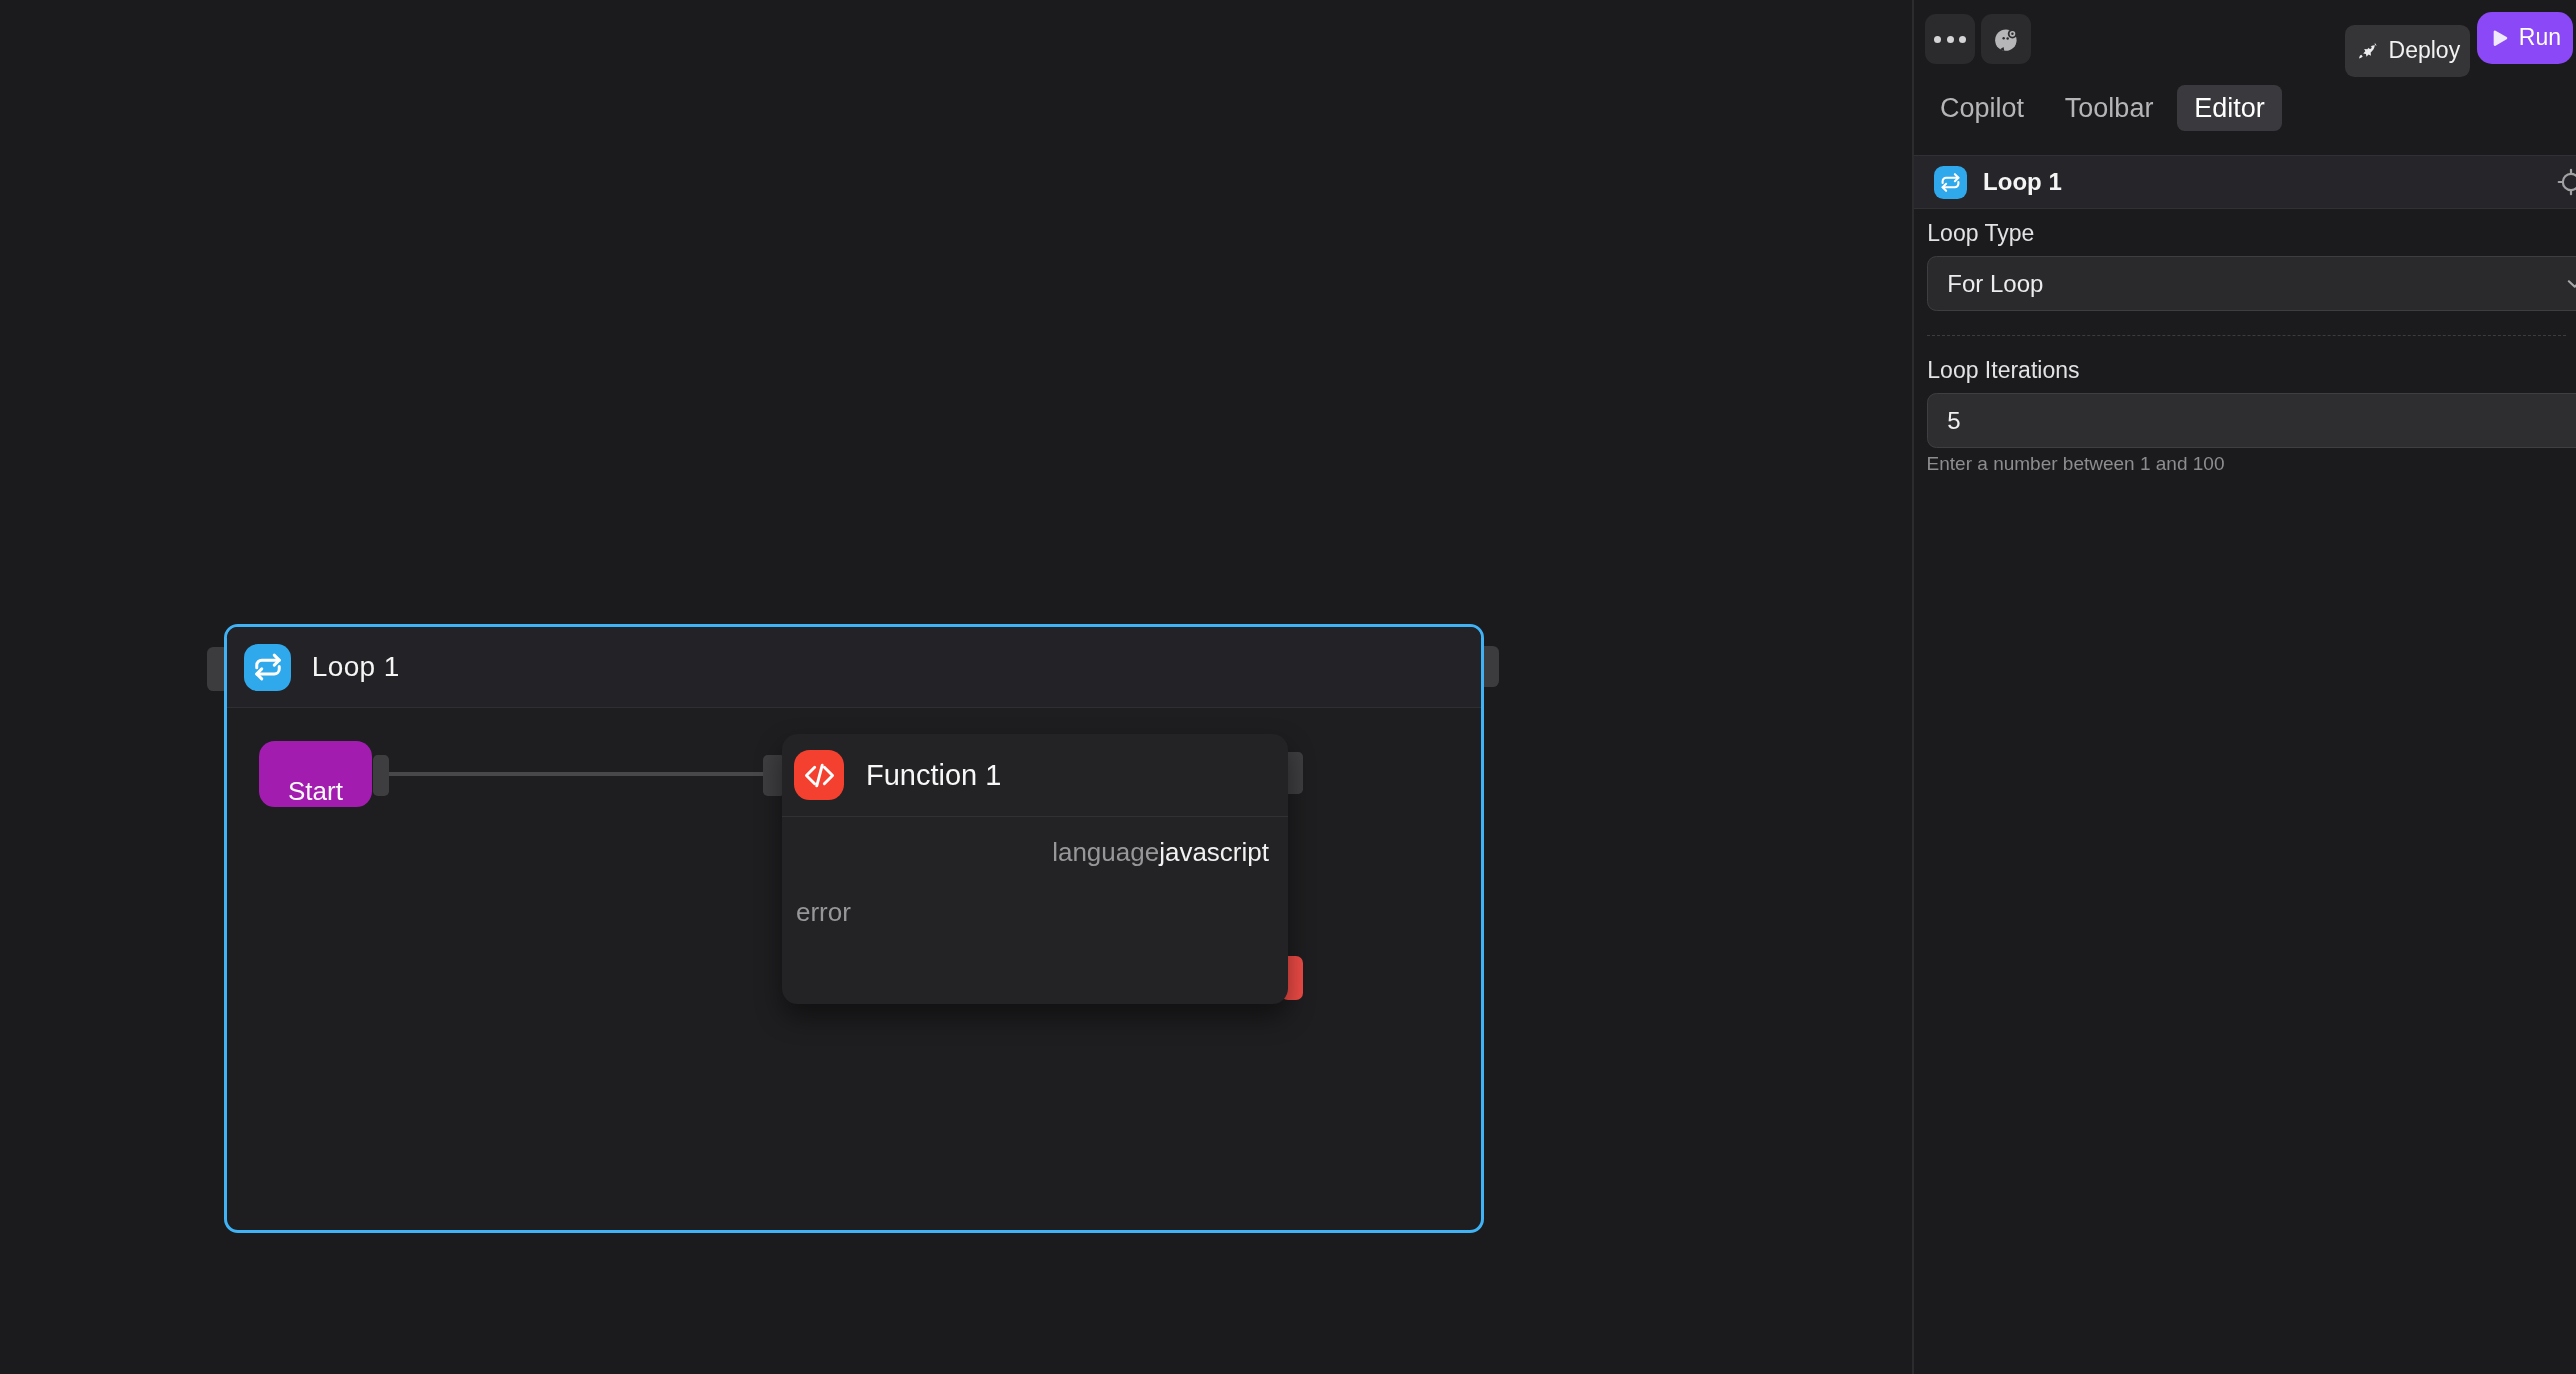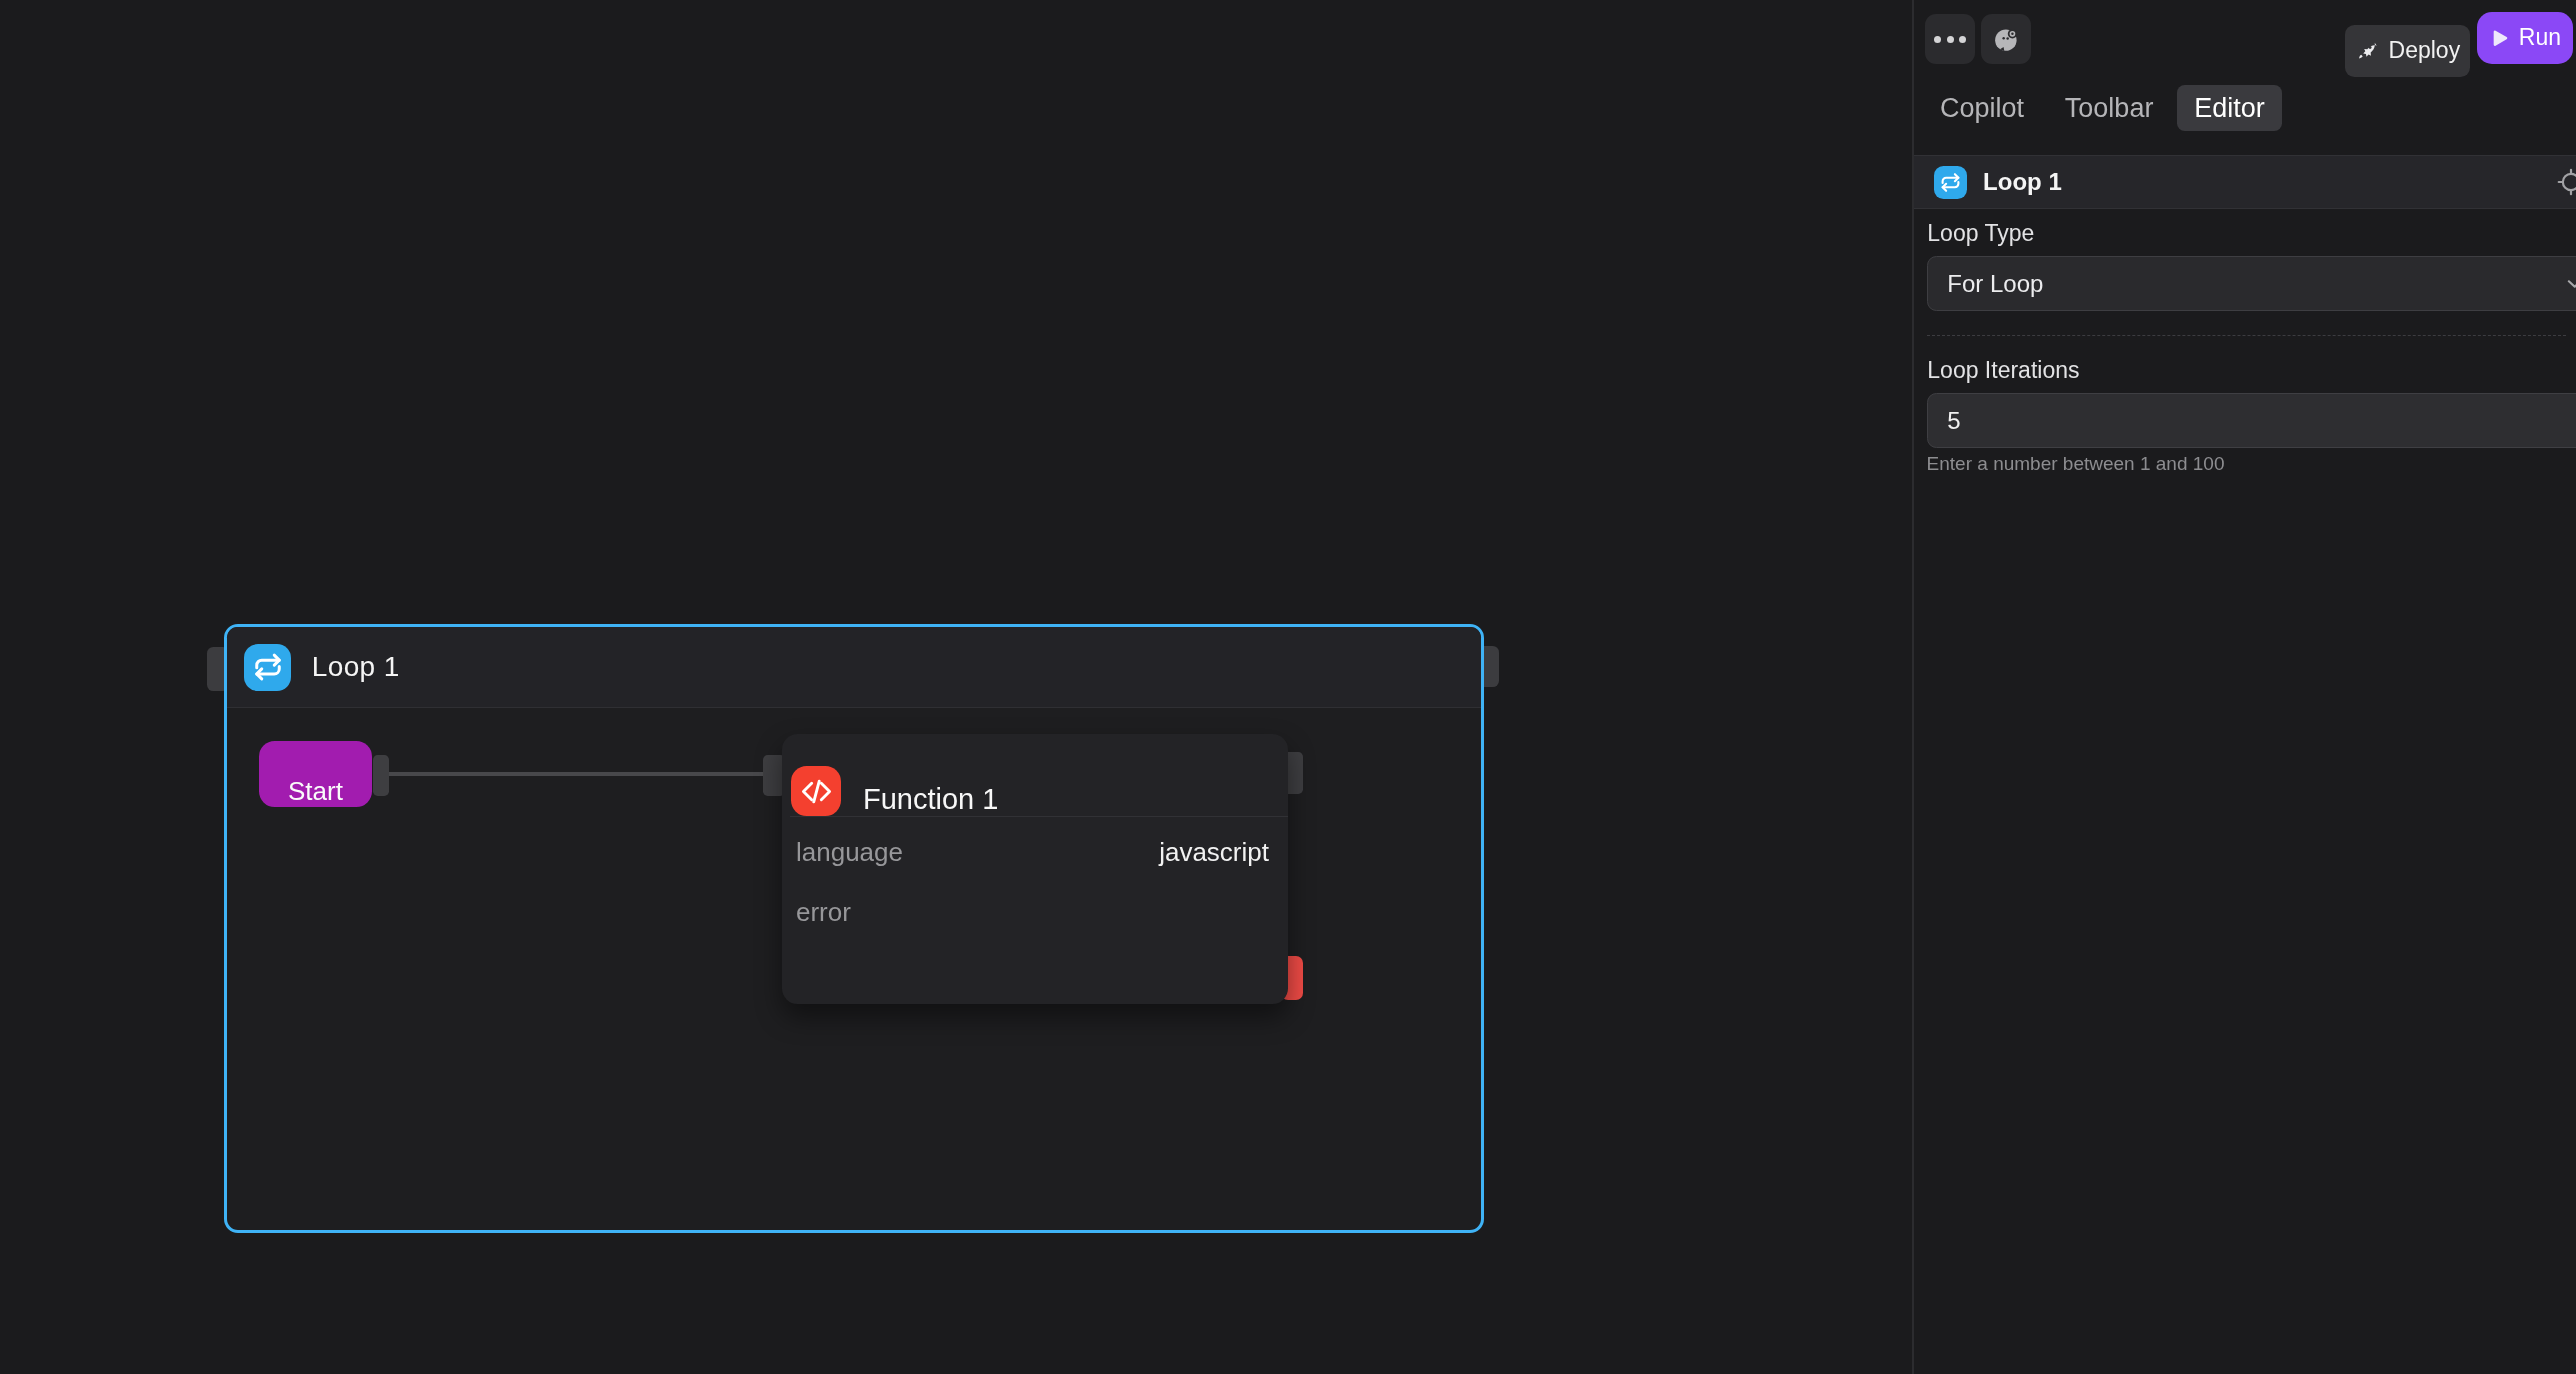--- a/index.html
+++ b/index.html
@@ -19,27 +19,27 @@
   .icon-blue{width:47px;height:47px;border-radius:14px;background:#2fa9ec;}
   .icon-red{width:50px;height:50px;border-radius:15.7px;background:#f4402f;}
   .loop-title{font-size:28px;font-weight:500;color:#f5f5f5;letter-spacing:0.4px;}
 
   .start-node{left:259px;top:741px;width:113px;height:66px;background:#a21caf;border-radius:15.7px;
               display:flex;align-items:flex-end;justify-content:center;font-size:26px;color:#fafafa;}
   .wire{left:387px;top:772px;width:378px;height:3.9px;background:#48484b;border-radius:2.4px;}
 
   .fn-card{left:782px;top:734px;width:506px;height:270px;background:#232326;border-radius:15.7px;
            box-shadow:0 12.6px 27px rgba(0,0,0,.45);}
-  .fn-header{position:absolute;left:8px;top:0;right:0;height:82px;border-bottom:1.6px solid #313135;
-             display:flex;align-items:flex-end;padding-left:1px;gap:22px;}
+  .fn-header{position:absolute;left:0;top:0;right:0;height:82px;border-bottom:1.6px solid #313135;
+             display:flex;align-items:center;padding-left:12px;gap:22px;}
   .fn-title{font-size:29px;font-weight:500;color:#f7f7f7;}
   .fn-rows{position:absolute;left:0;top:85px;right:0;}
   .fn-row{display:flex;justify-content:space-between;align-items:center;height:60px;
           padding:0 19px 0 14px;font-size:26px;}
-  .fn-row:first-child{margin-top:3.1px;}
+  .fn-row:first-child{margin-top:3.1px;justify-content:flex-end;}
   .fn-key{color:#97979a;}
   .fn-val{color:#f2f2f2;}
 
   
   .side-divider{left:1912px;top:0;width:1.6px;height:1375px;background:#2c2c2f;}
   .panel{left:1914px;top:0;width:662px;height:1375px;background:#1b1b1d;}
   .btn-icon{position:absolute;width:50px;height:50px;border-radius:11px;background:#2b2b2e;
             display:flex;align-items:center;justify-content:center;gap:5.5px;}
   .dot{width:7px;height:7px;border-radius:50%;background:#d4d4d6;}
   .deploy-btn{position:absolute;left:431px;top:11.8px;width:125px;height:52px;border-radius:9.4px;

